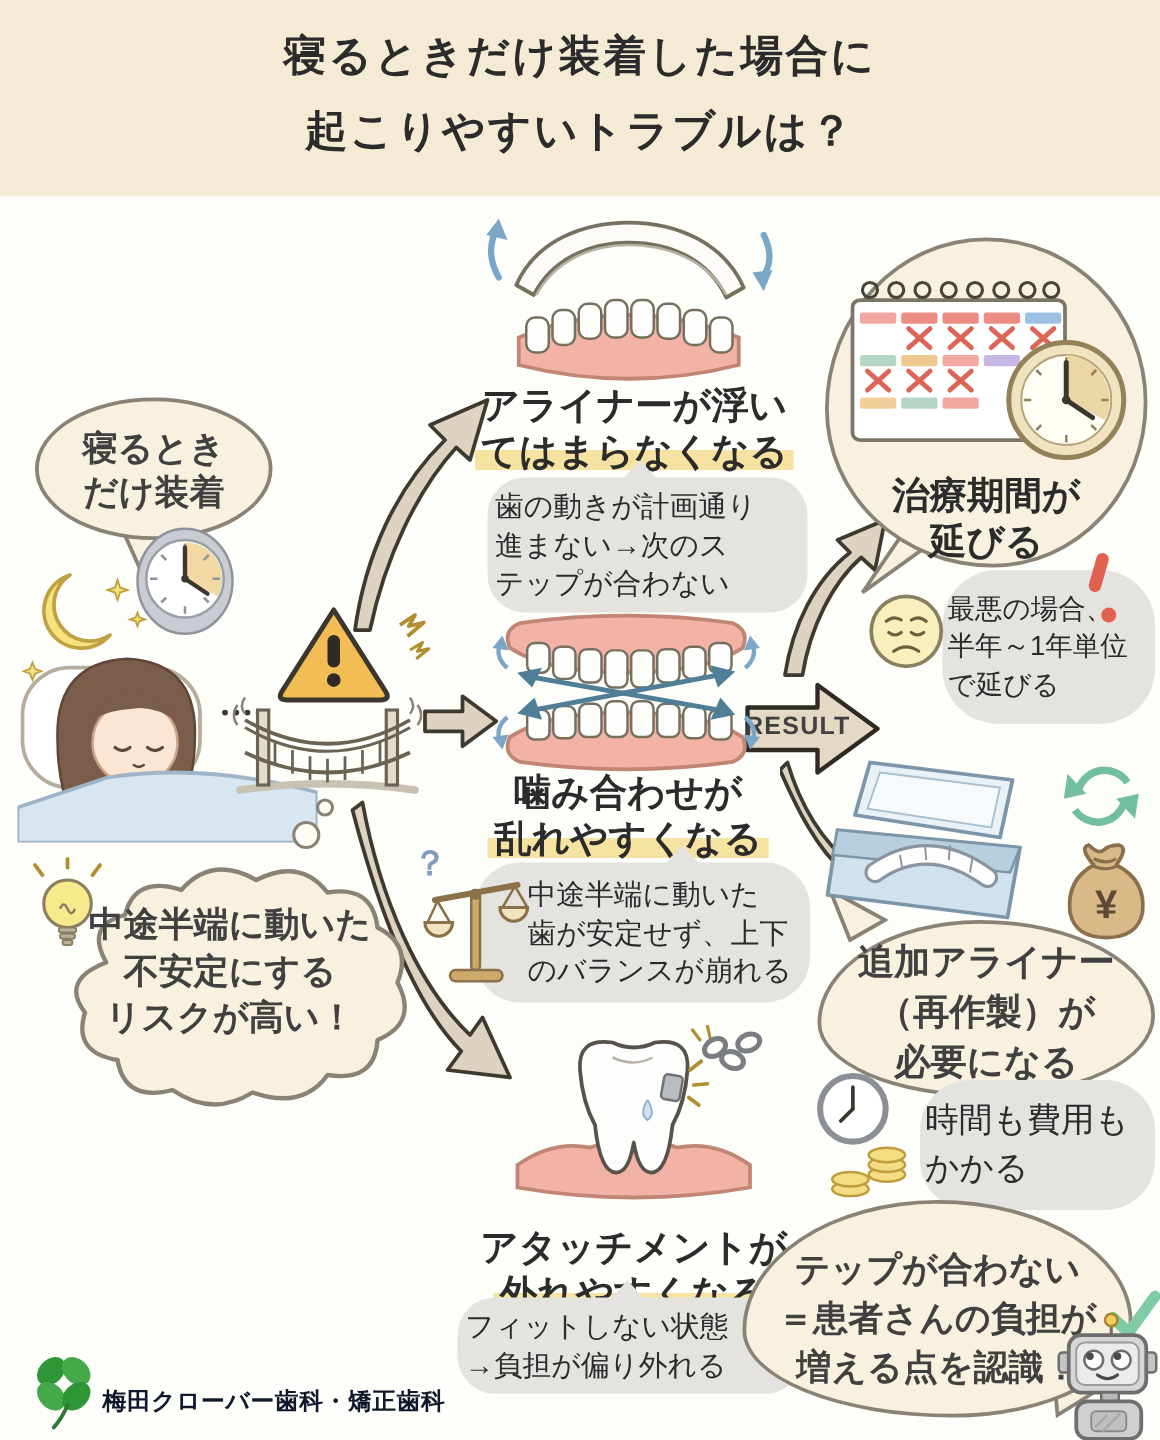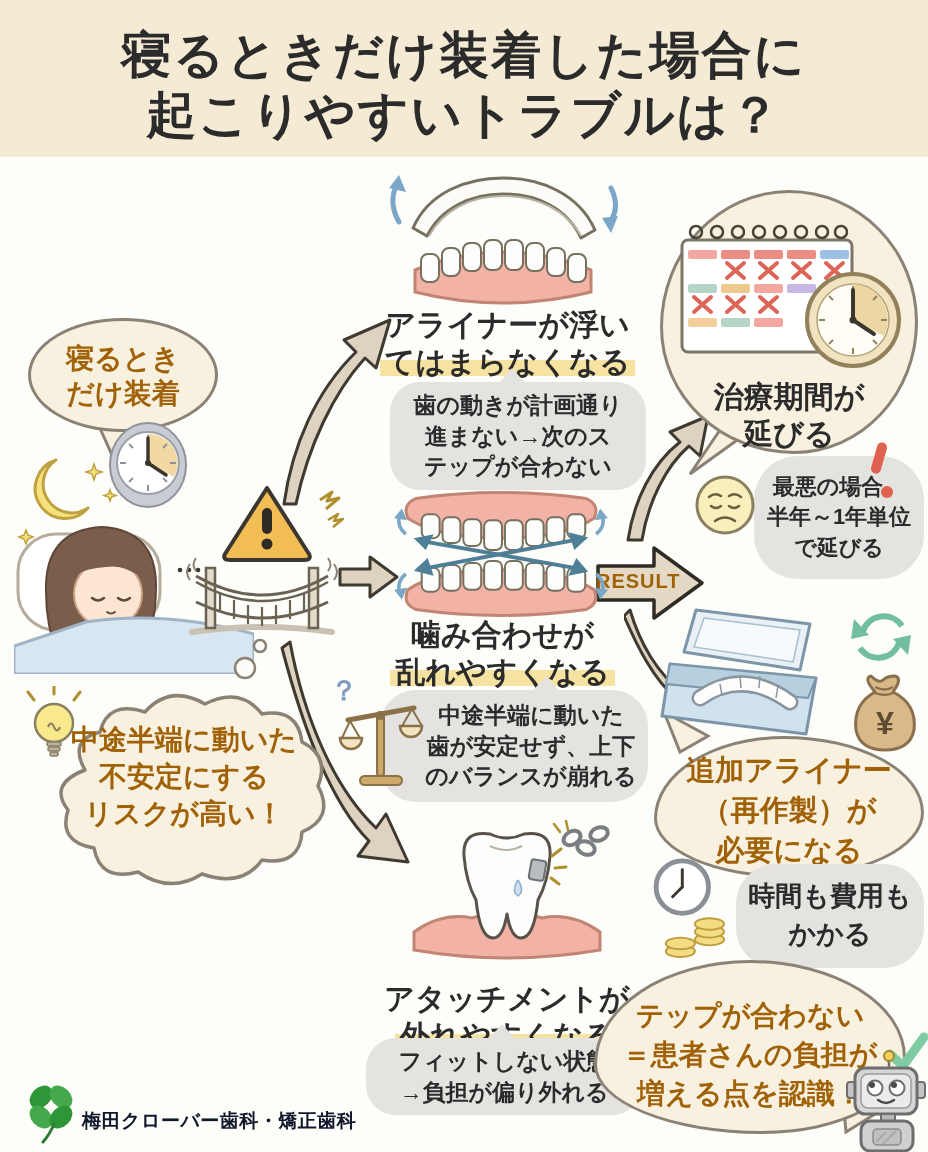--- a/index.html
+++ b/index.html
@@ -1,23 +1,23 @@
 <!DOCTYPE html>
 <html><head>
 <meta charset="utf-8">
 <style>
   html,body{margin:0;padding:0;background:#e8e8e8;}
   #page{position:relative;width:928px;height:1152px;background:#fdfdfa;overflow:hidden;
         font-family:"Liberation Sans","DejaVu Sans",sans-serif;color:#2b2b2b;}
   .abs{position:absolute;}
-  .txt{font-weight:bold;color:#a16207;text-align:center;}
+  .txt{font-weight:bold;color:#404040;text-align:center;}
   #header{position:absolute;left:0;top:0;width:928px;height:157px;background:#f5ead3;}
-  .title-line{position:absolute;left:0;width:928px;text-align:center;font-size:50px;font-weight:bold;letter-spacing:2px;}
+  .title-line{position:absolute;left:0;width:928px;text-align:center;font-size:34px;font-weight:bold;letter-spacing:2px;}
   .bubble{position:absolute;background:#f8f1e0;border:3.5px solid #8a8275;box-sizing:border-box;}
-  .note{position:absolute;background:#e4e3e0;box-sizing:border-box;font-weight:bold;text-align:center;}
+  .note{position:absolute;background:#e4e3e0;box-sizing:border-box;font-weight:normal;}
   .hl{background:linear-gradient(transparent 46%, #f7e3a1 46%, #f7e3a1 94%, transparent 94%);padding:0 5px;}
   .heading{position:absolute;font-weight:bold;text-align:center;font-size:30px;line-height:1.24;}
   svg{display:block;}
 </style>
 </head>
 <body>
 
 <div id="page">
 
   <div id="header">

